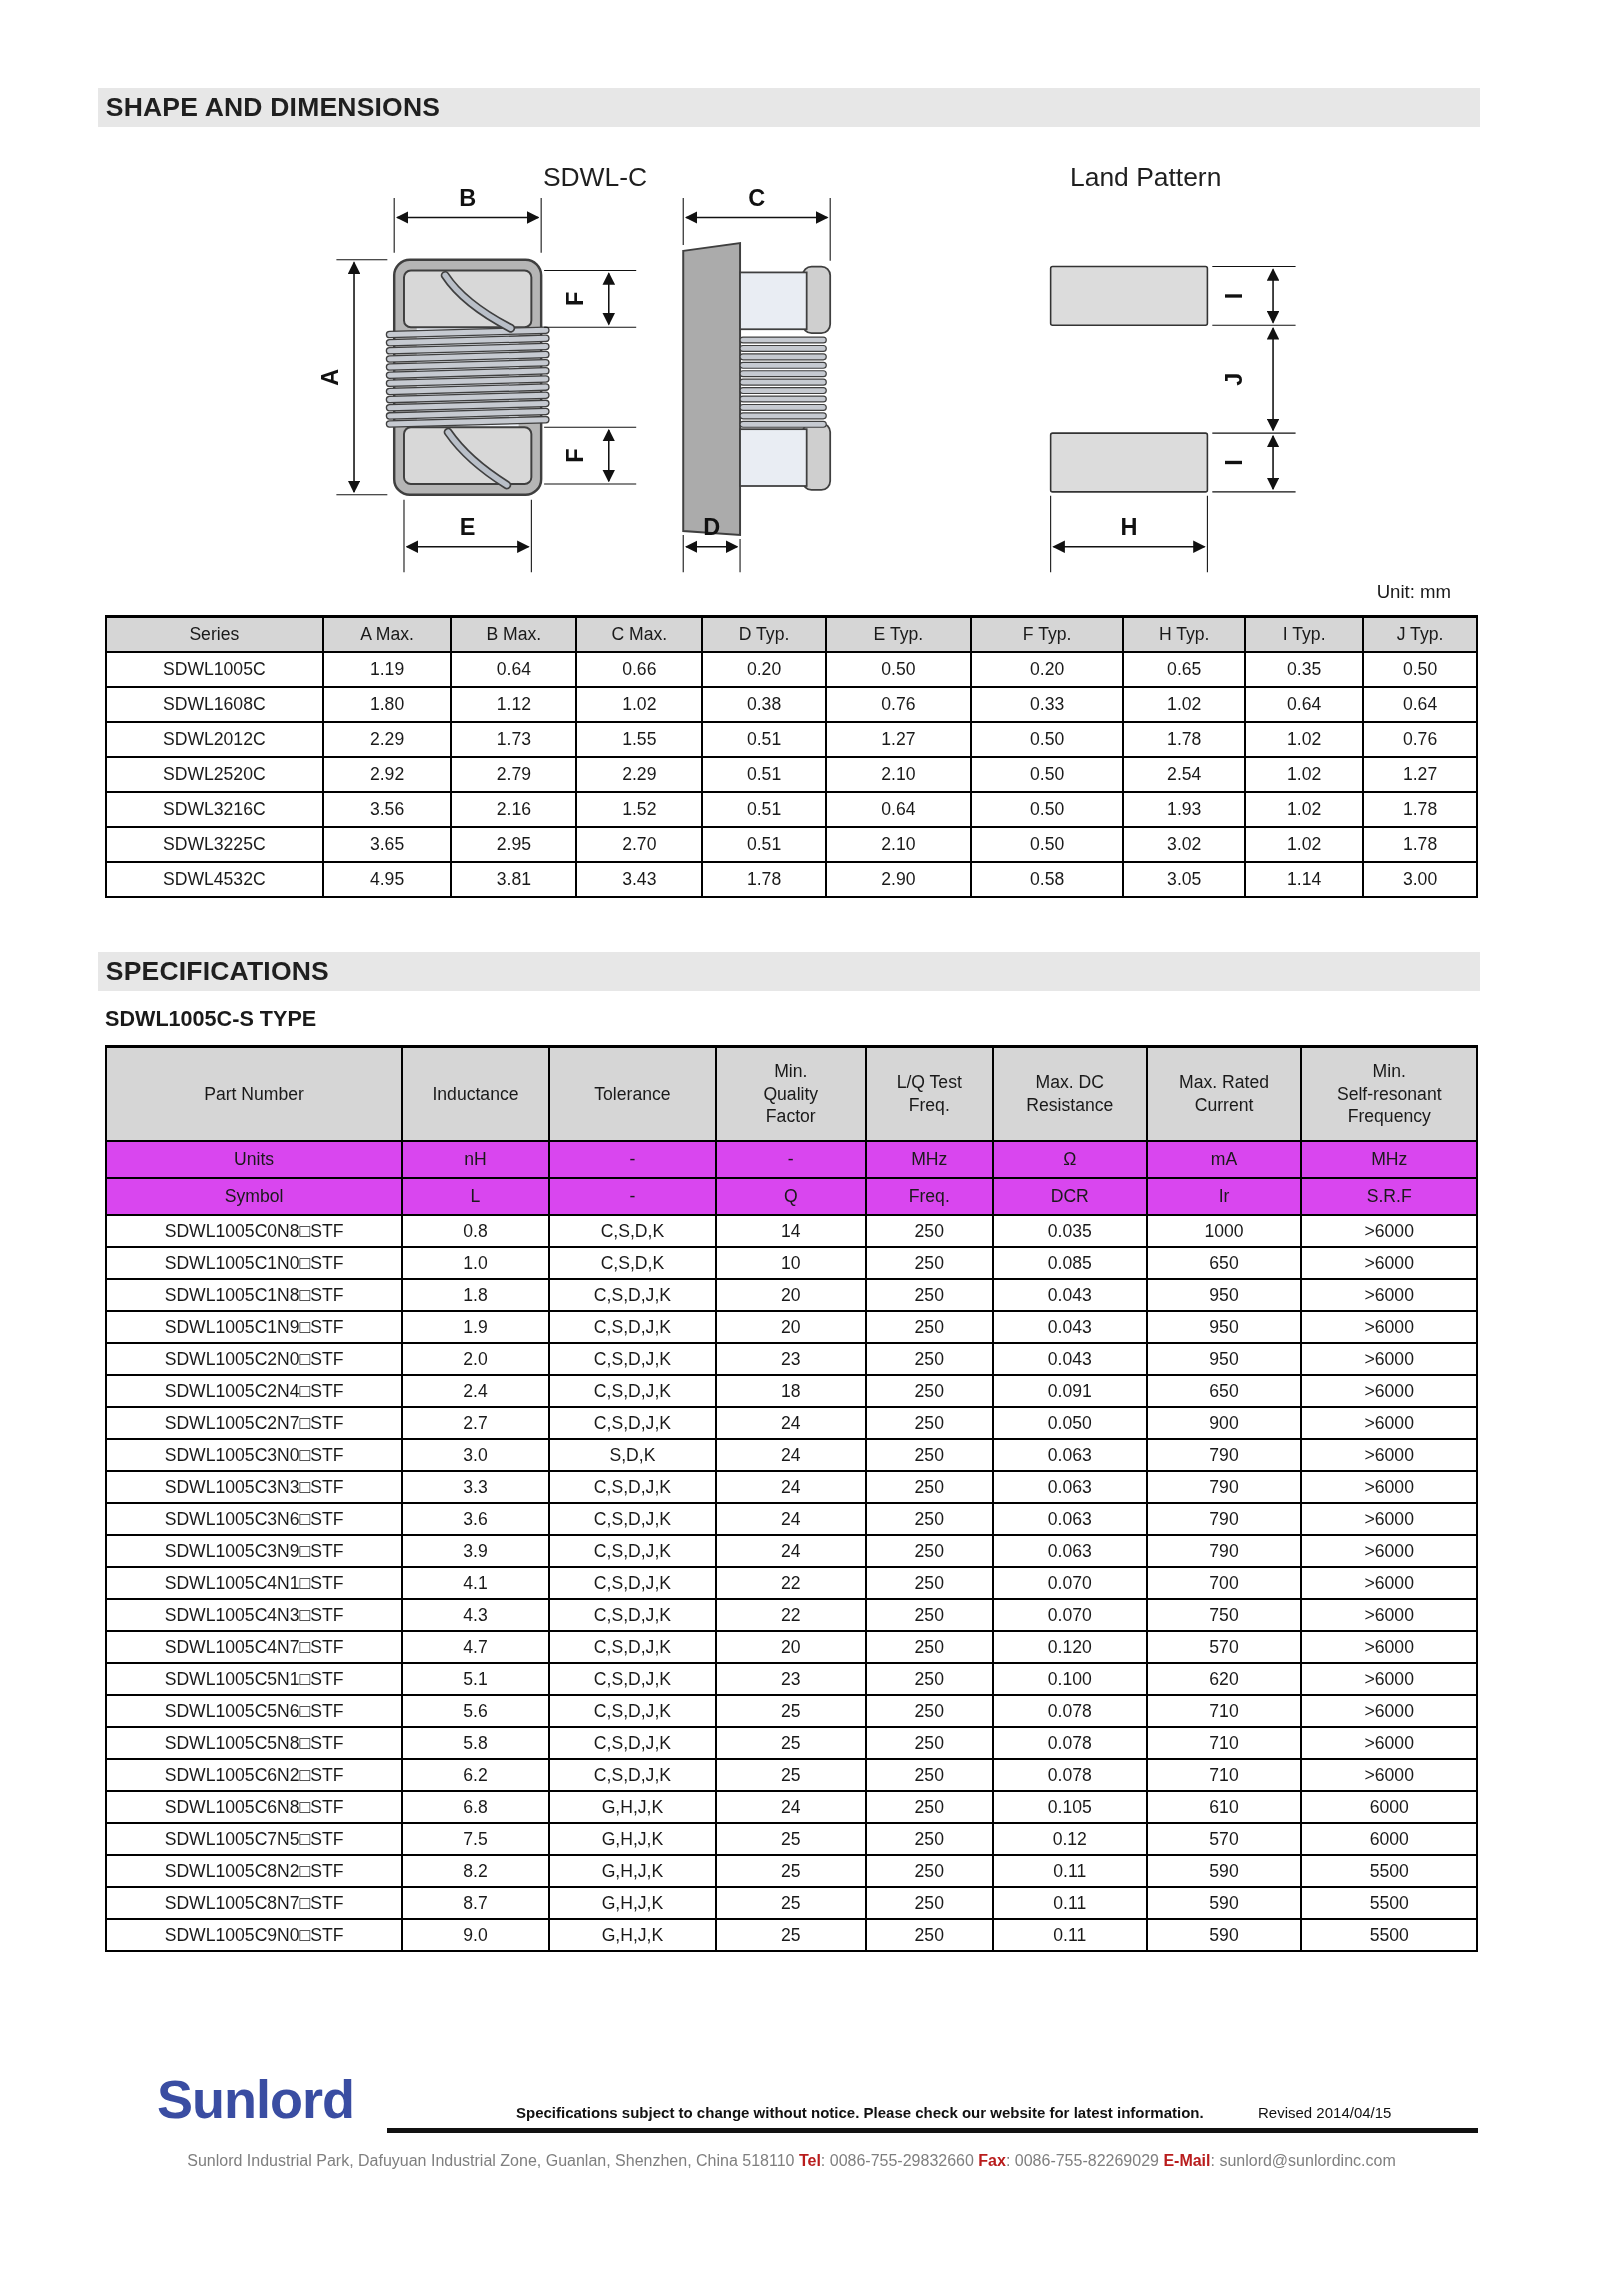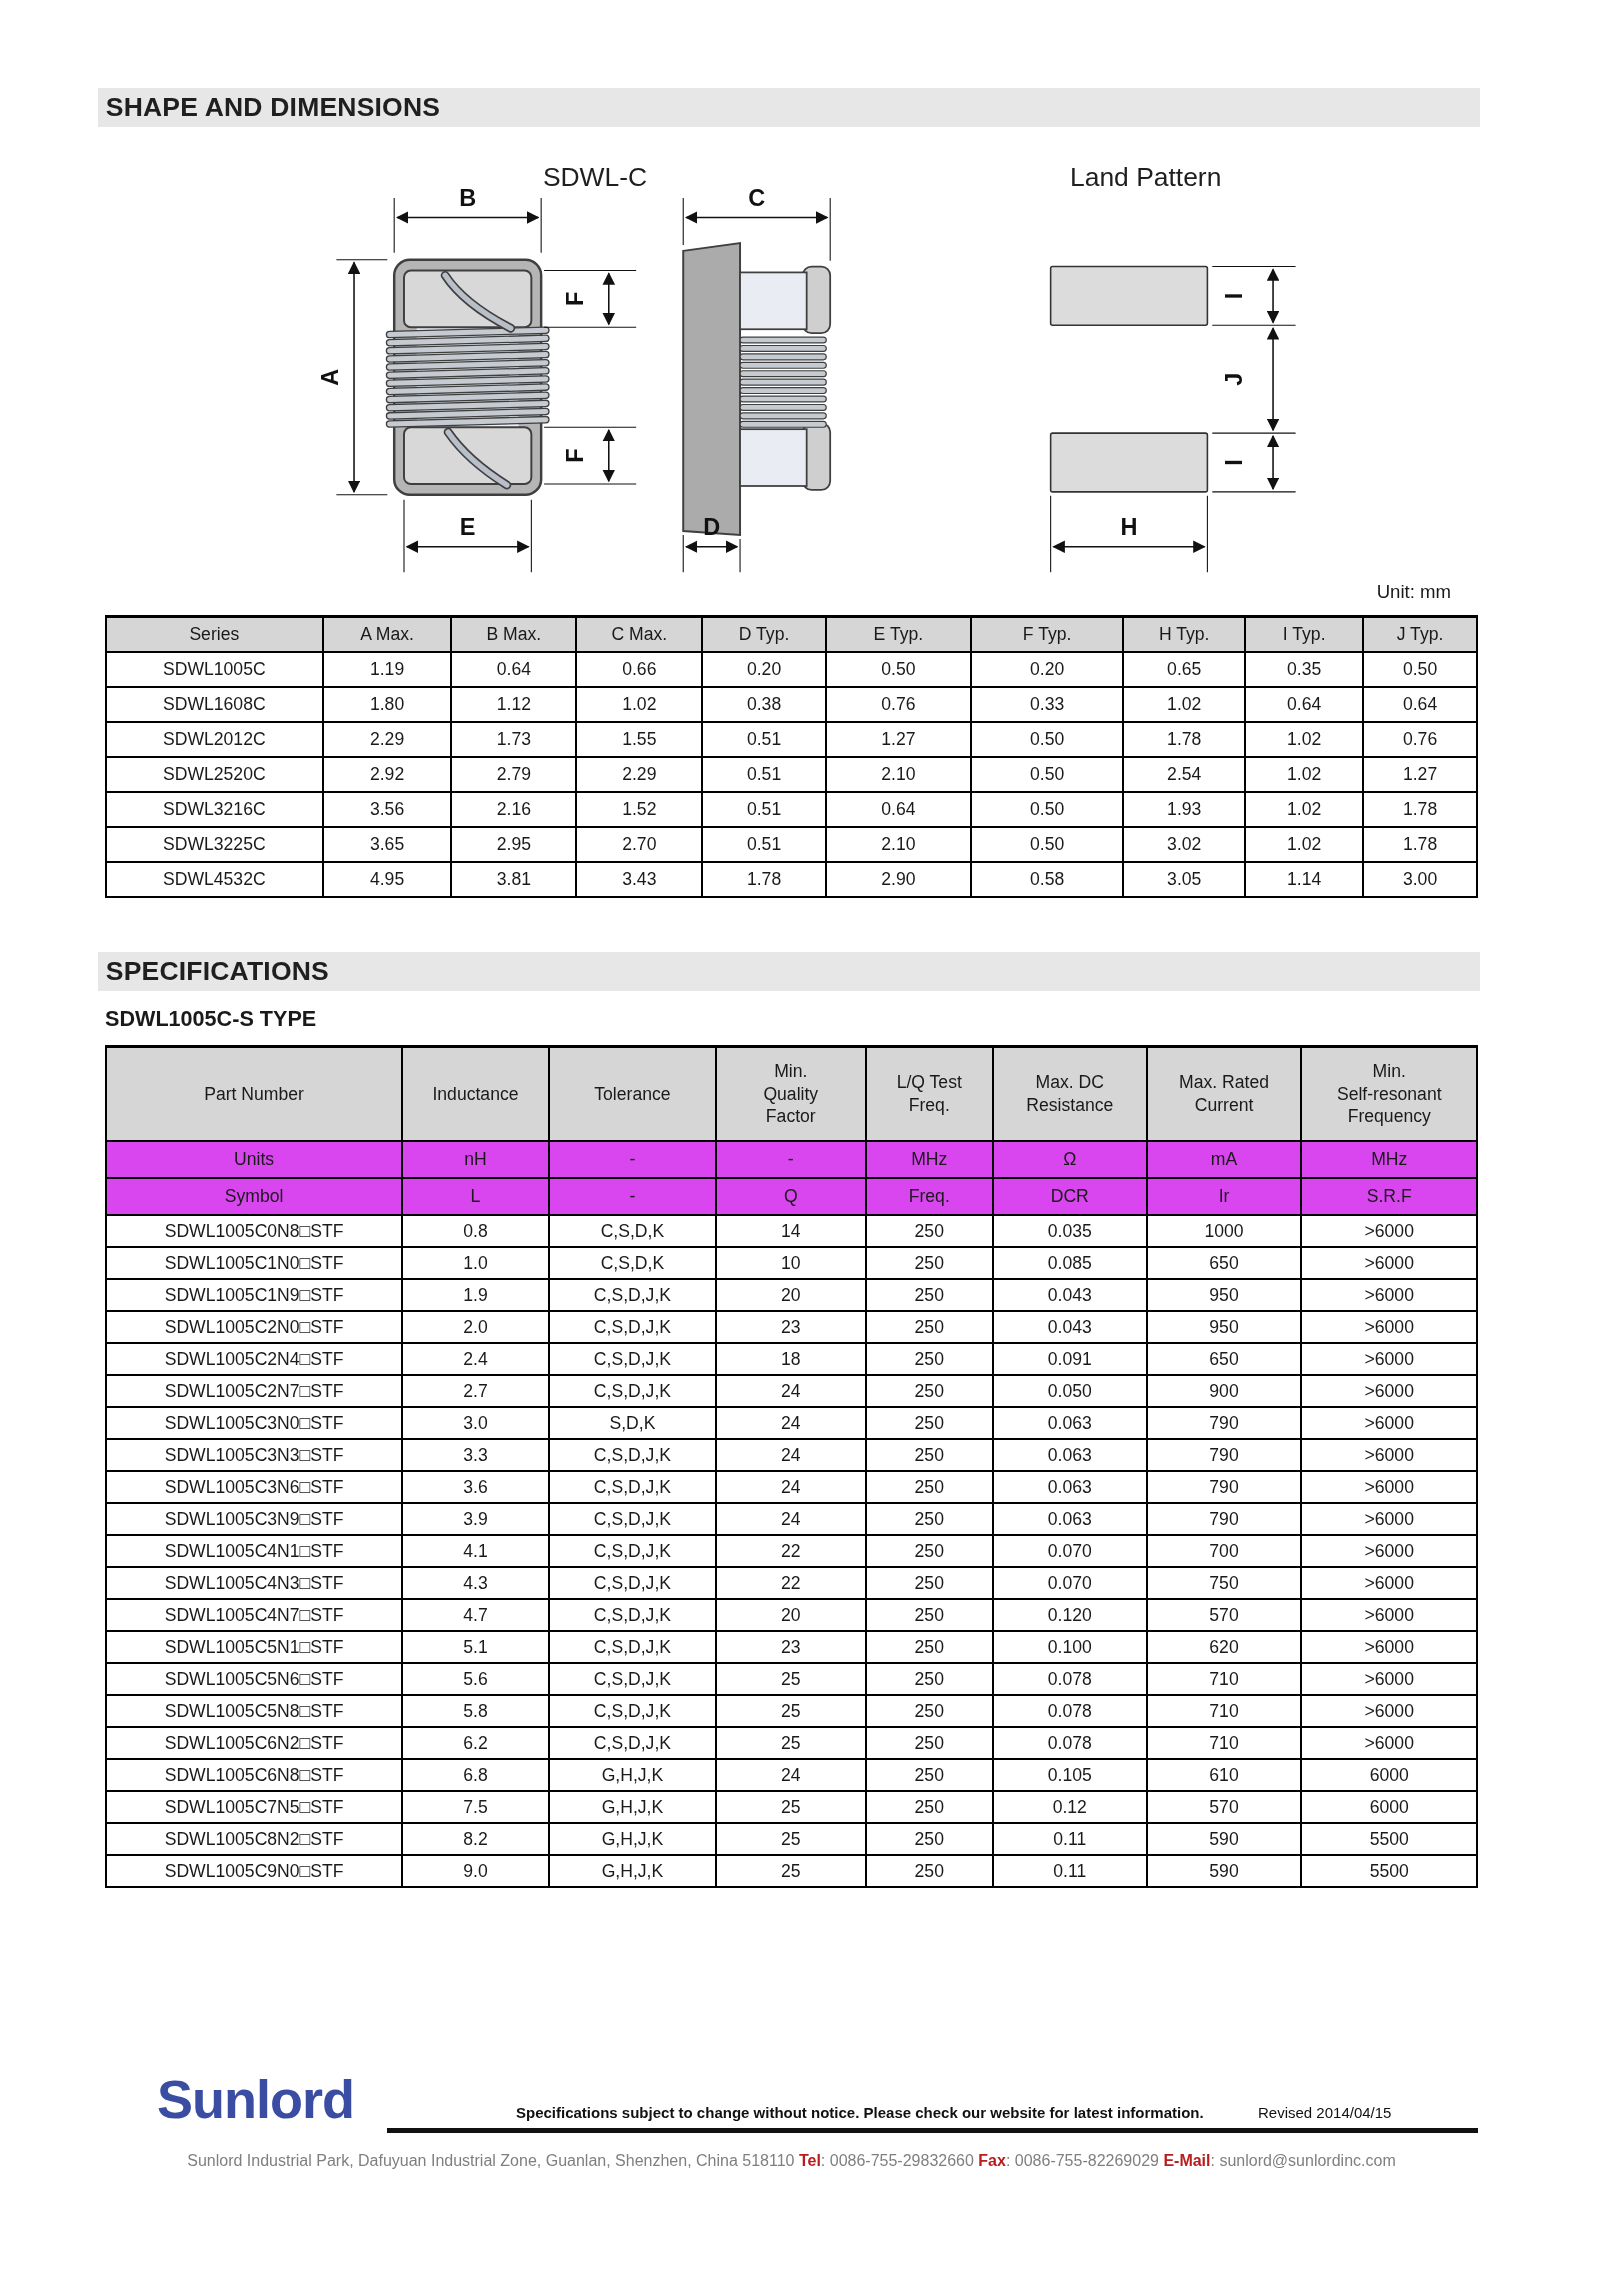--- a/index.html
+++ b/index.html
@@ -395,20 +395,30 @@
           <td>SDWL1005C1N0□STF</td>
           <td>1.0</td>
           <td>C,S,D,K</td>
           <td>10</td>
           <td>250</td>
           <td>0.085</td>
           <td>650</td>
           <td>&gt;6000</td>
         </tr>
         <tr>
+          <td>SDWL1005C1N8□STF</td>
+          <td>1.8</td>
+          <td>C,S,D,J,K</td>
+          <td>20</td>
+          <td>250</td>
+          <td>0.043</td>
+          <td>950</td>
+          <td>&gt;6000</td>
+        </tr>
+        <tr>
           <td>SDWL1005C1N9□STF</td>
           <td>1.9</td>
           <td>C,S,D,J,K</td>
           <td>20</td>
           <td>250</td>
           <td>0.043</td>
           <td>950</td>
           <td>&gt;6000</td>
         </tr>
         <tr>
@@ -567,20 +577,30 @@
           <td>G,H,J,K</td>
           <td>25</td>
           <td>250</td>
           <td>0.12</td>
           <td>570</td>
           <td>6000</td>
         </tr>
         <tr>
           <td>SDWL1005C8N2□STF</td>
           <td>8.2</td>
+          <td>G,H,J,K</td>
+          <td>25</td>
+          <td>250</td>
+          <td>0.11</td>
+          <td>590</td>
+          <td>5500</td>
+        </tr>
+        <tr>
+          <td>SDWL1005C8N7□STF</td>
+          <td>8.7</td>
           <td>G,H,J,K</td>
           <td>25</td>
           <td>250</td>
           <td>0.11</td>
           <td>590</td>
           <td>5500</td>
         </tr>
         <tr>
           <td>SDWL1005C9N0□STF</td>
           <td>9.0</td>

